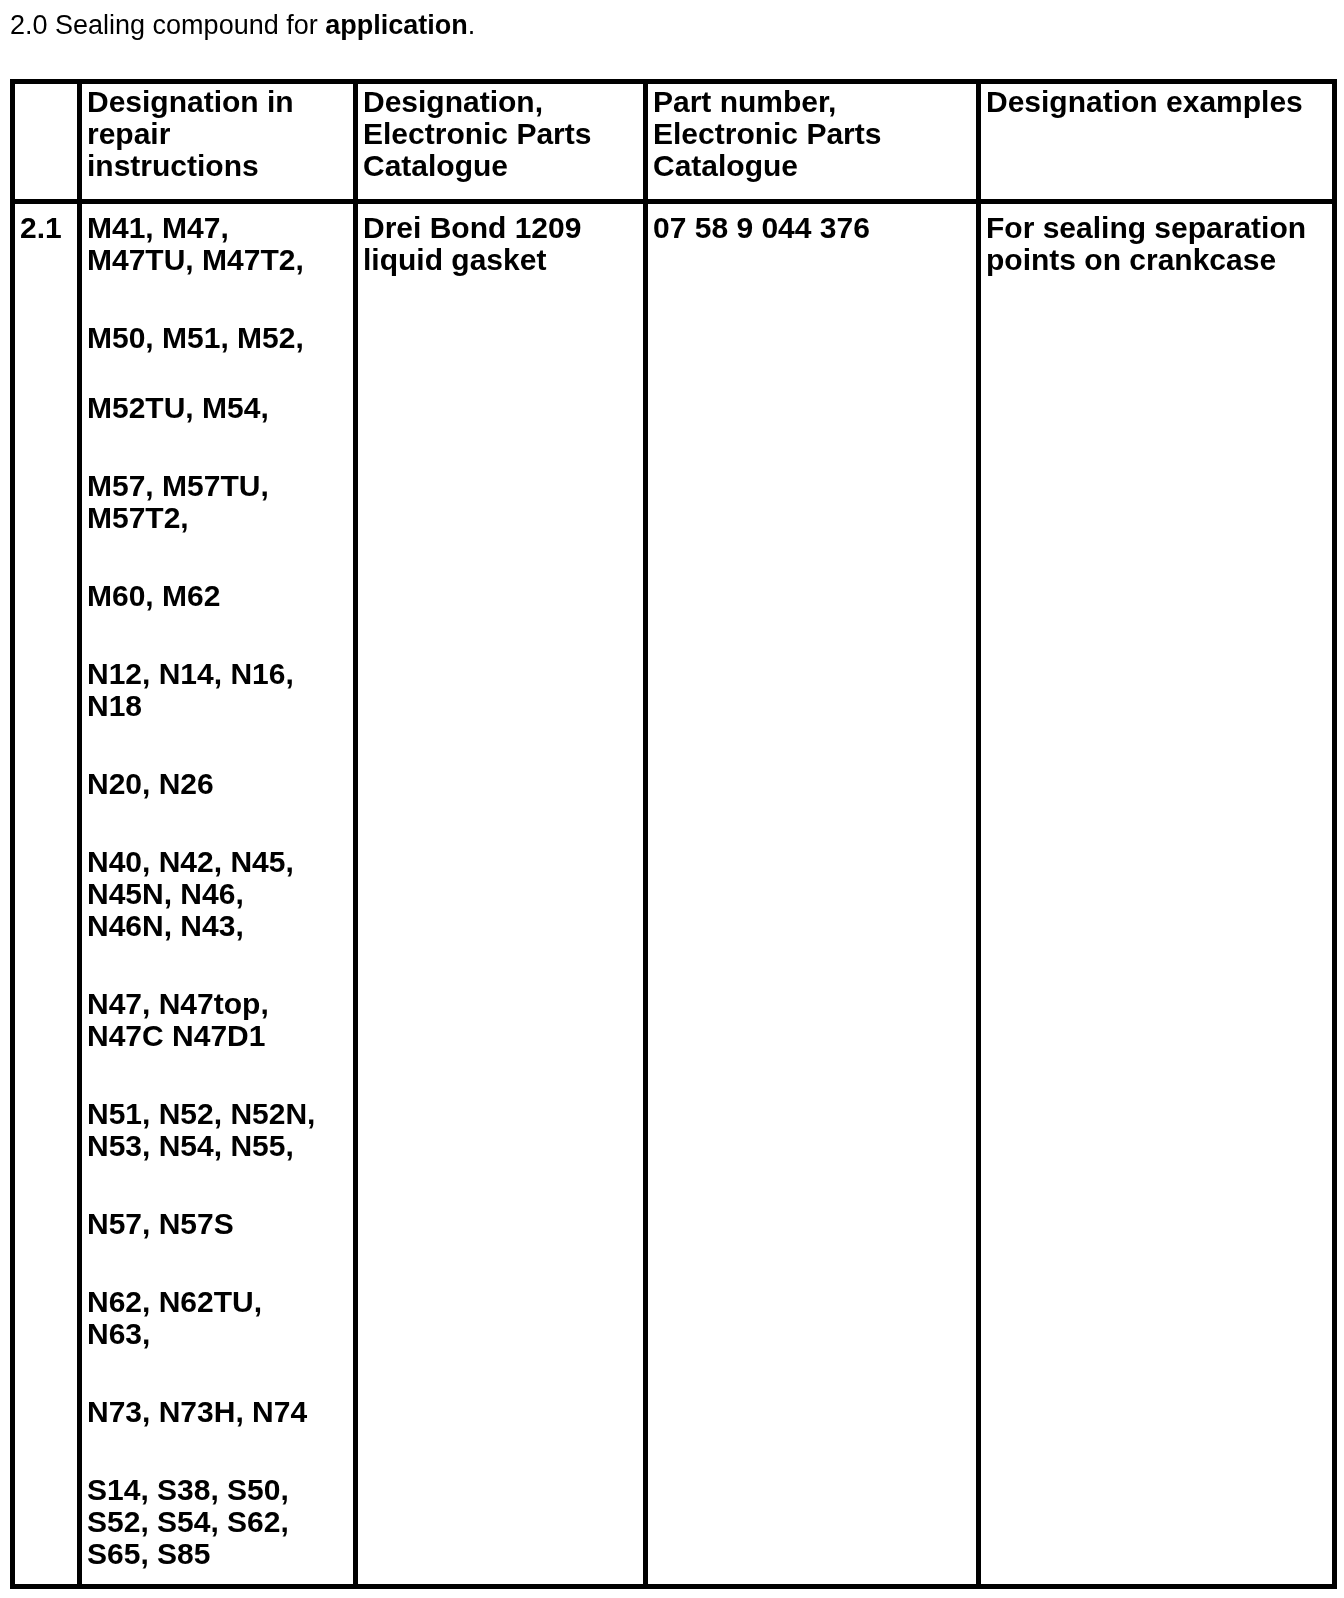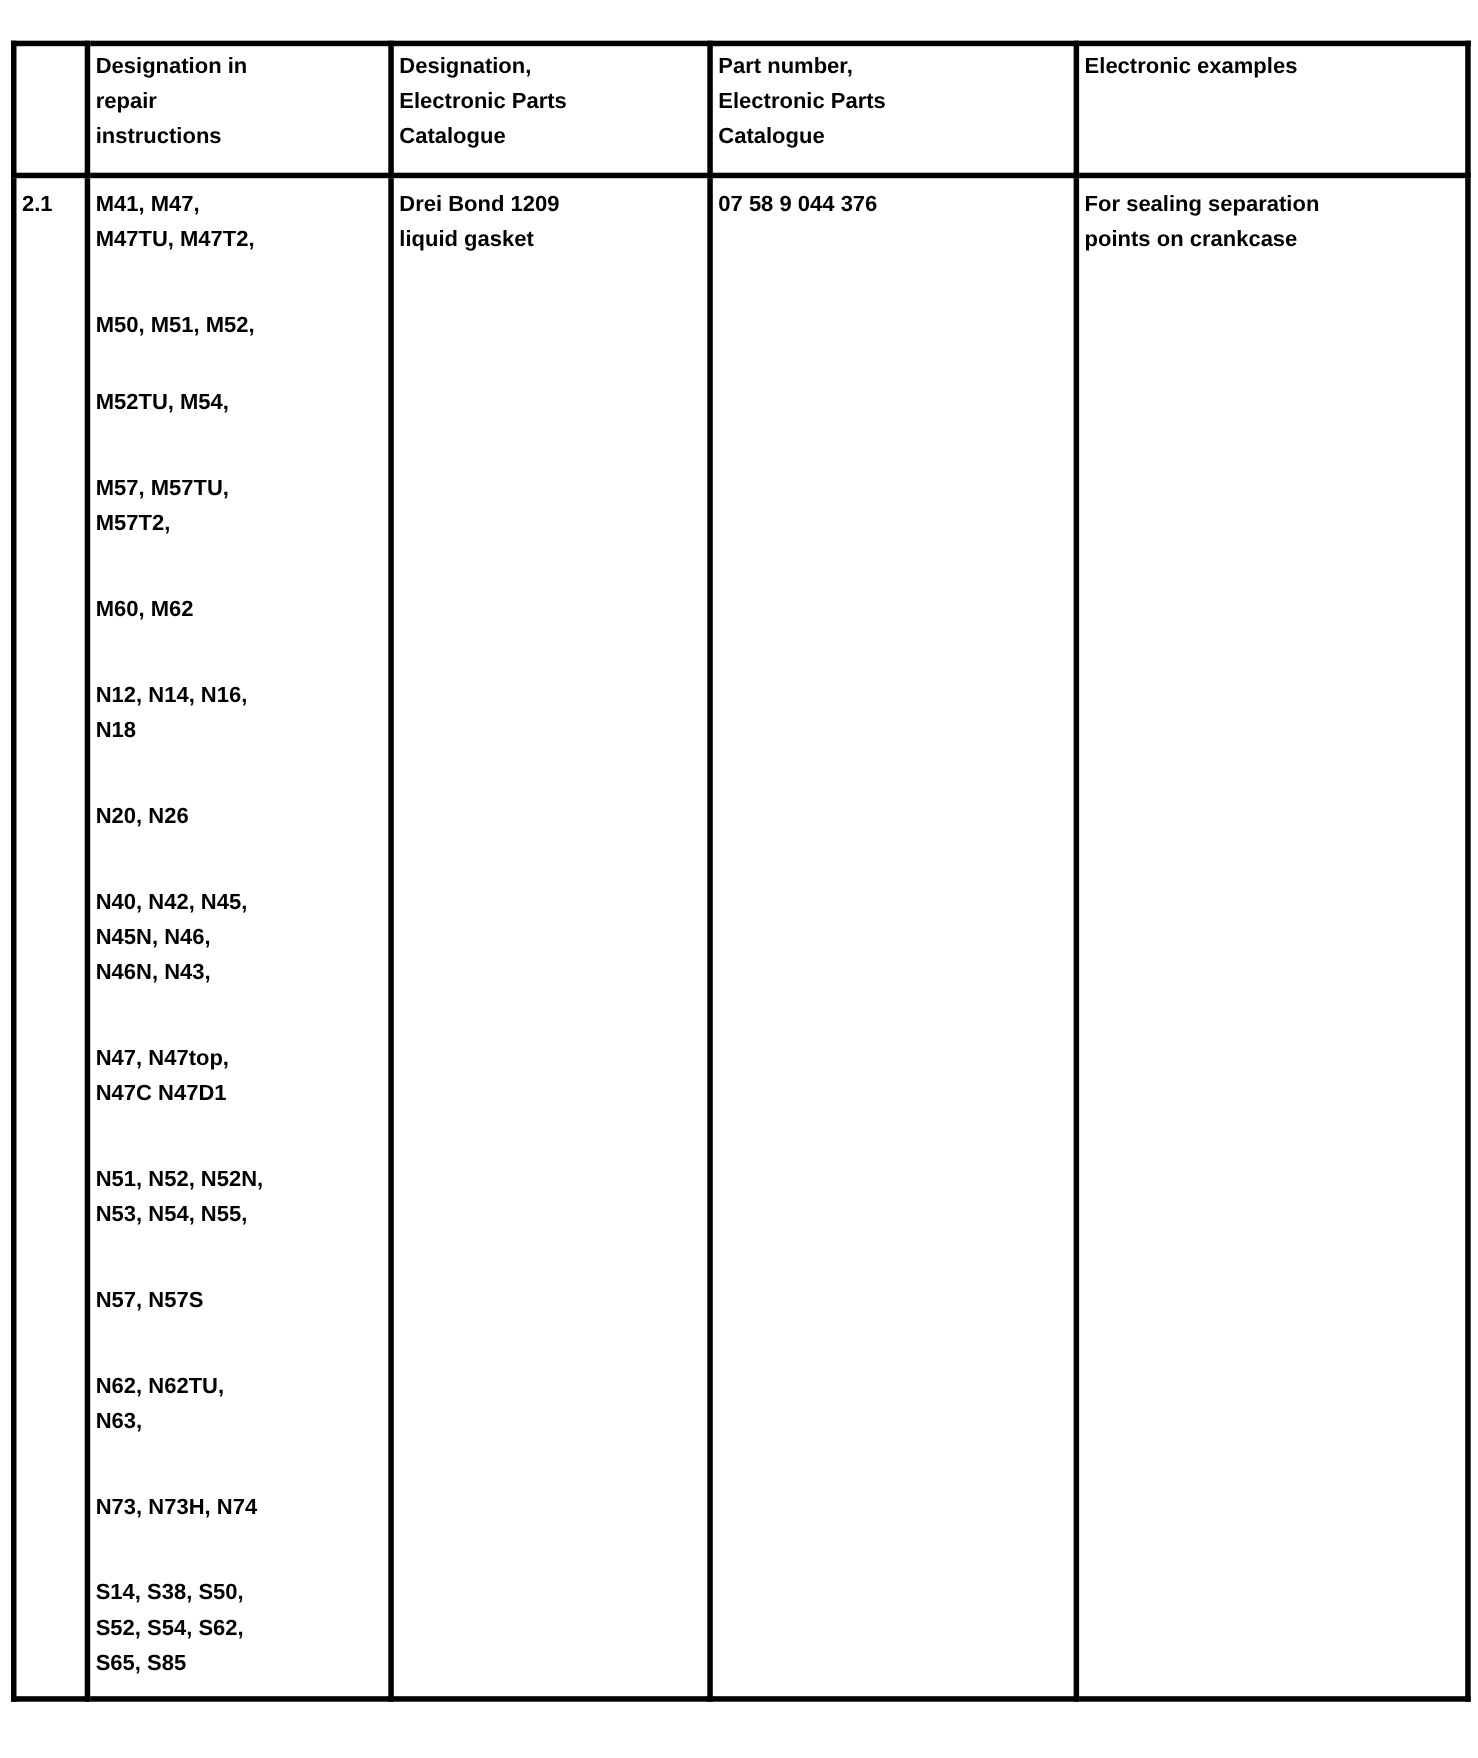--- a/index.html
+++ b/index.html
@@ -28,39 +28,40 @@
   table.compound-table {
     border-collapse: collapse;
     table-layout: fixed;
     width: 1322px;
     margin: 37px 0 0 10px;
   }
   th, td {
     border: 5px solid #000000;
     vertical-align: top;
     text-align: left;
-    font-size: 20px;
+    font-size: 30px;
     line-height: 32px;
     white-space: pre-line;
     padding: 2px 5px;
     overflow: hidden;
   }
   th { font-weight: bold; }
   thead tr { height: 120px; }
   tbody tr { height: 1385px; }
   tbody td { padding-top: 8px; font-weight: bold; }
   .engine-para { margin: 0 0 46px 0; }
   .engine-para.small-gap { margin-bottom: 38px; }
   .engine-para:last-child { margin-bottom: 0; margin-top: 36px; }
 </style>
 </head>
 <body>
 
 <div class="page">
 
+  <div class="title"><span>2.0 Sealing compound for </span><span class="em">application</span><span>.</span></div>
 
   <table class="compound-table">
     <colgroup>
       <col style="width:67px">
       <col style="width:276px">
       <col style="width:290px">
       <col style="width:333px">
       <col style="width:356px">
     </colgroup>
     <thead>
@@ -68,21 +69,21 @@
         <th></th>
         <th>Designation in
 repair
 instructions</th>
         <th>Designation,
 Electronic Parts
 Catalogue</th>
         <th>Part number,
 Electronic Parts
 Catalogue</th>
-        <th>Electronic examples</th>
+        <th>Designation examples</th>
       </tr>
     </thead>
     <tbody>
       <tr>
         <td>2.1</td>
         <td id="engines-cell"><p class="engine-para">M41, M47,
 M47TU, M47T2,</p><p class="engine-para small-gap">M50, M51, M52,</p><p class="engine-para">M52TU, M54,</p><p class="engine-para">M57, M57TU,
 M57T2,</p><p class="engine-para">M60, M62</p><p class="engine-para">N12, N14, N16,
 N18</p><p class="engine-para">N20, N26</p><p class="engine-para">N40, N42, N45,
 N45N, N46,

